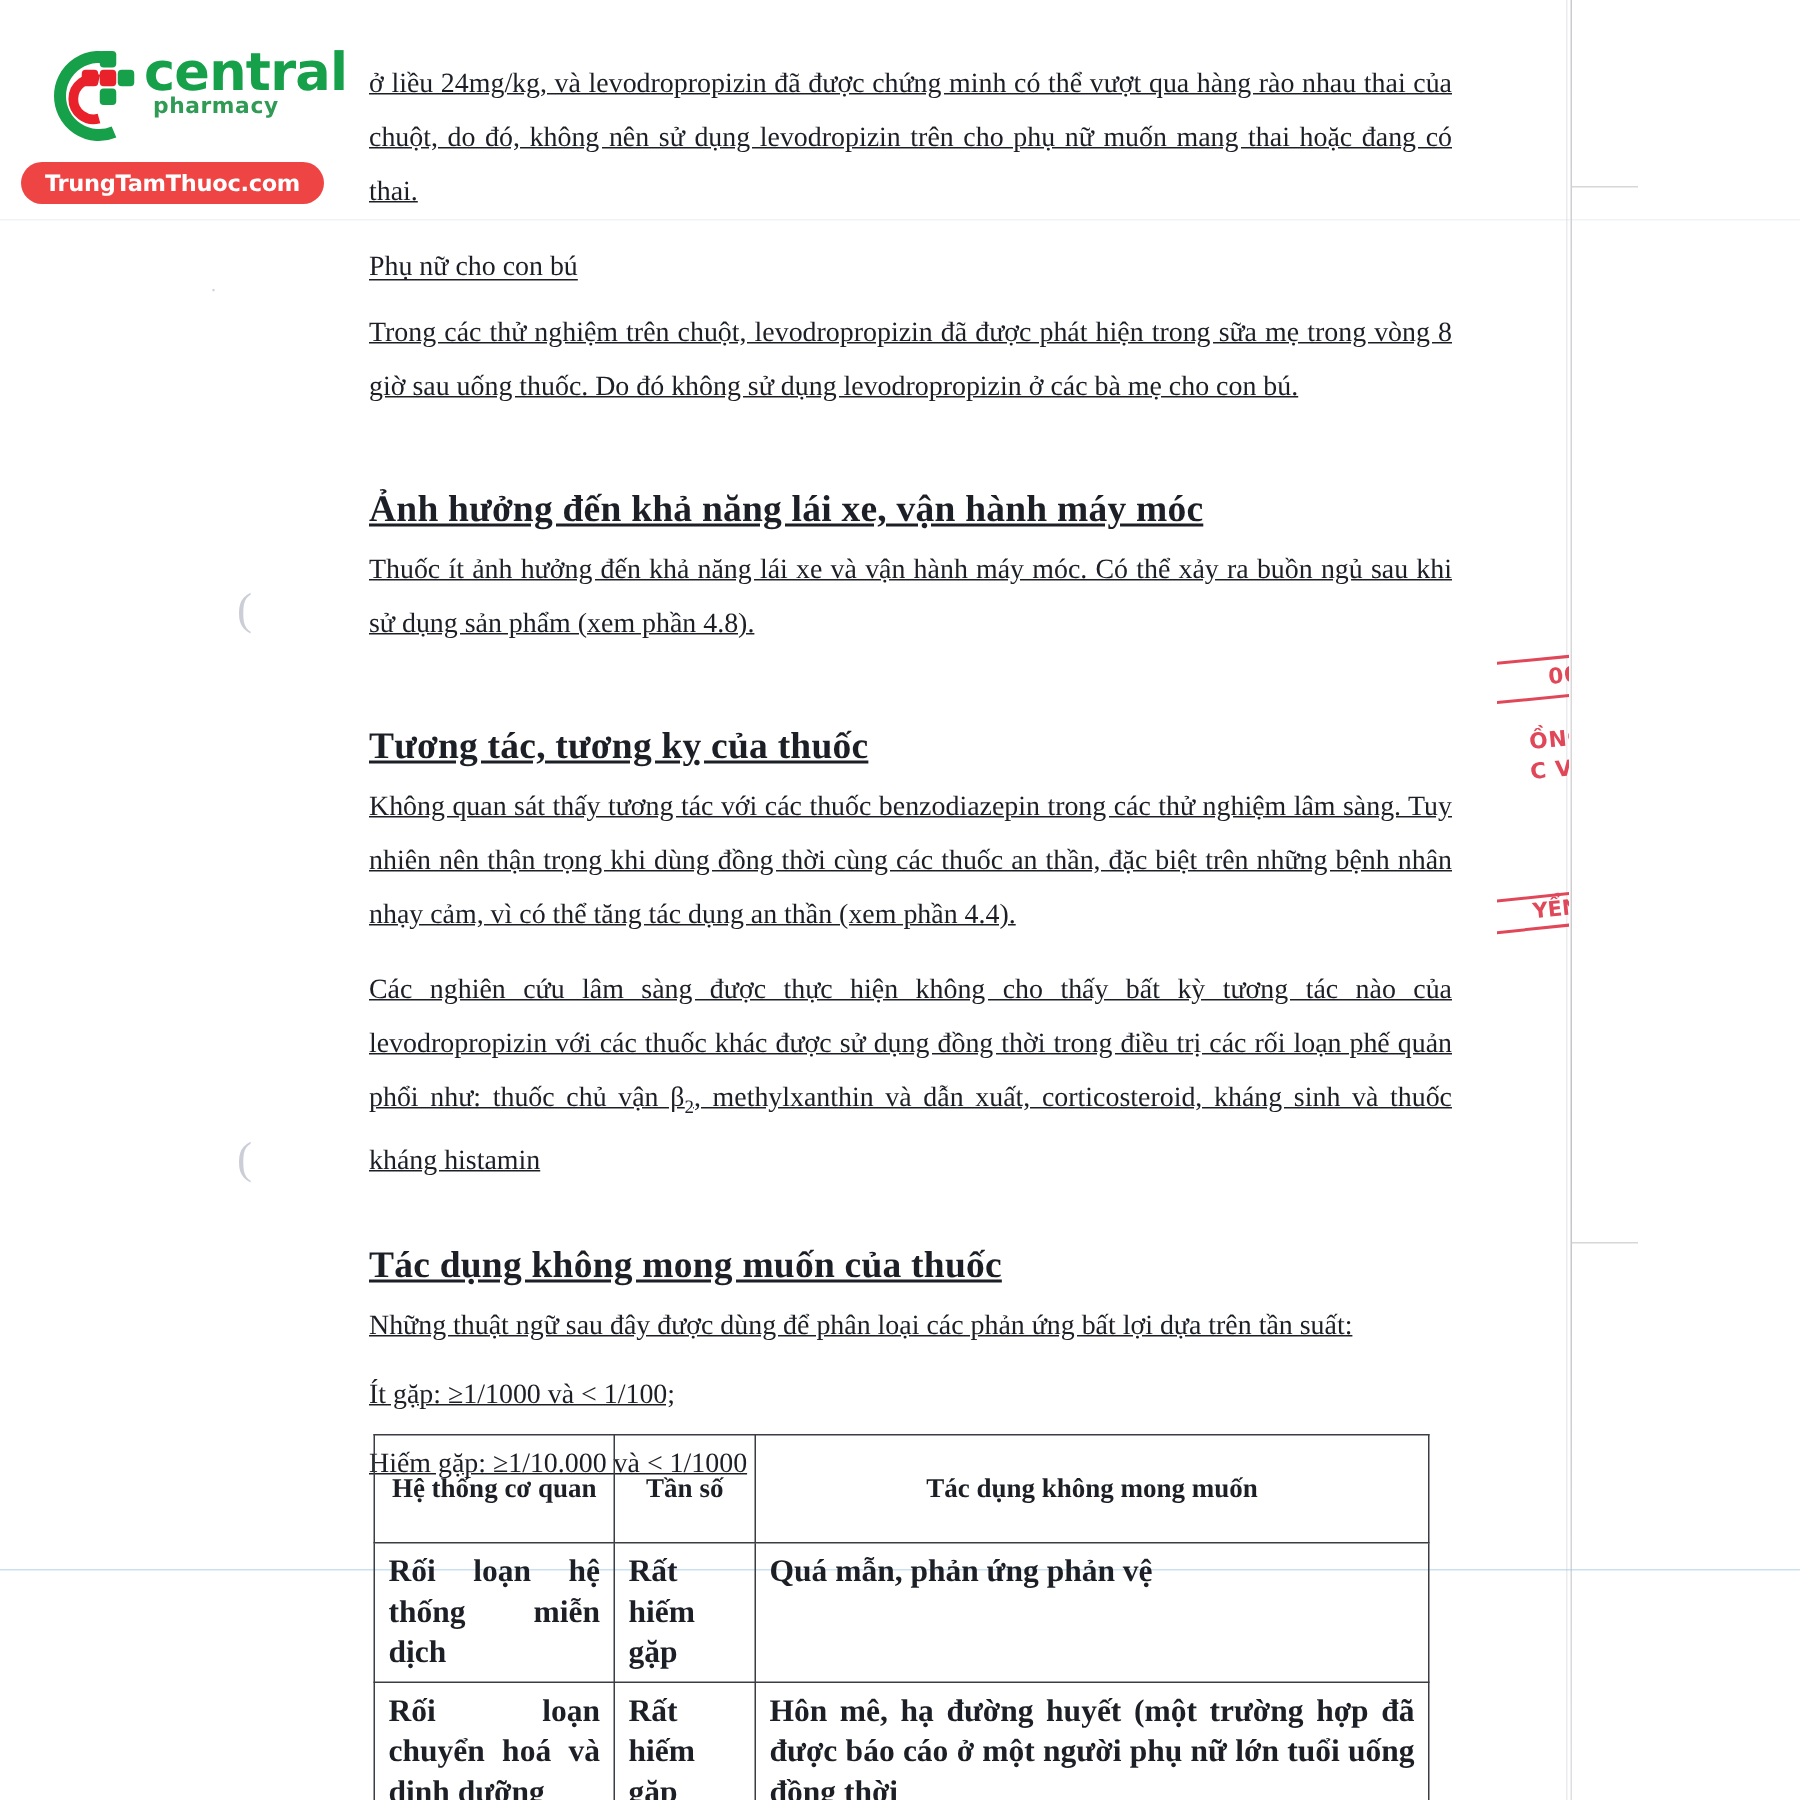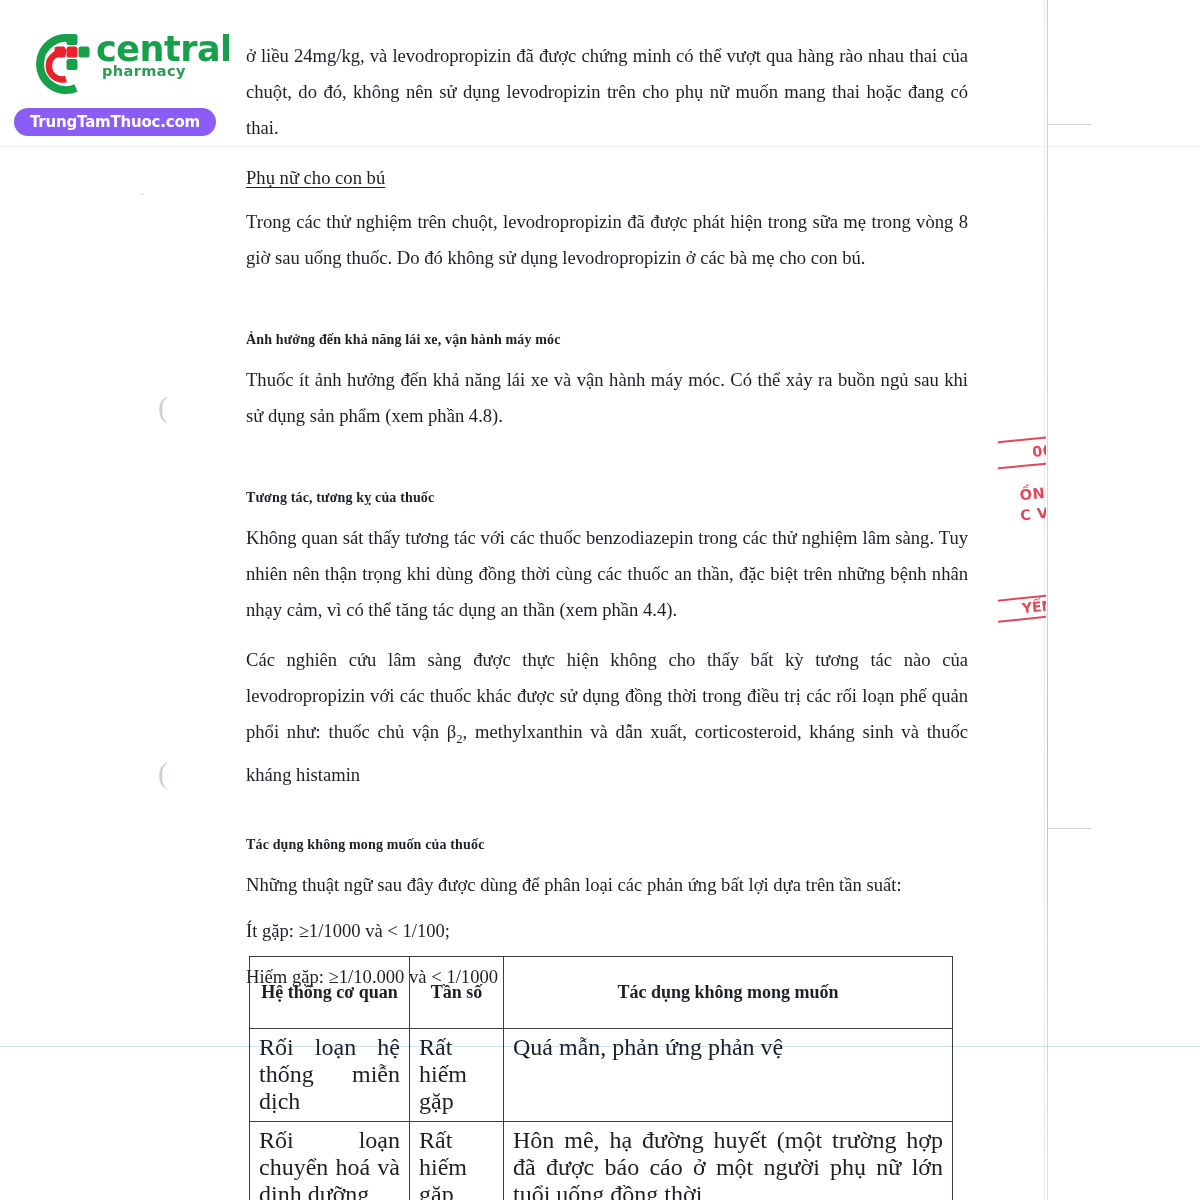--- a/index.html
+++ b/index.html
@@ -84,21 +84,21 @@
     font-family: "DejaVu Sans", sans-serif;
     font-weight: 600;
     font-size: 14.5px;
     color: #2f9b55;
     letter-spacing: .4px;
     line-height: 1;
   }
   .logo-banner {
     position: absolute; left: 0px; top: 82px;
     width: 202px; height: 28px;
-    background: #8b5cf6;
+    background: #ef4444;
     border-radius: 14px;
     display: flex; align-items: center; justify-content: center;
   }
   .logo-banner span {
     font-family: "DejaVu Sans", sans-serif;
     font-weight: 700;
     font-size: 15px;
     color: #ffffff;
     letter-spacing: -0.2px;
   }
@@ -109,25 +109,26 @@
     left: 246px; top: 38px;
     width: 722px;
     color: #1c1f26;
     font-size: 18.6px;
     line-height: 36px;
   }
   #doc p {
     margin: 0 0 0 0;
     text-align: justify;
     text-justify: inter-word;
+    text-decoration: underline;
   }
   .para { margin-bottom: 14px !important; }
   .heading-bold {
     font-weight: 700;
-    font-size: 14px;
+    font-size: 25px;
     margin: 0 0 4px 0 !important;
     letter-spacing: .15px;
     text-align: center;
   }
   .subhead-underline {
     text-decoration: underline;
     text-underline-offset: 3px;
     text-align: left !important;
     margin-bottom: 8px !important;
   }
@@ -143,24 +144,24 @@
     position: absolute;
     left: 249px; top: 956px;
     width: 704px;
     border-collapse: collapse;
     font-family: "Liberation Serif", serif;
     color: #1c1f26;
   }
   #adr-table td, #adr-table th {
     border: 1px solid #3a3d44;
     padding: 5px 9px 6px 9px;
-    font-size: 24px;
+    font-size: 21px;
     line-height: 27px;
     vertical-align: top;
-    font-weight: 400;
+    font-weight: 700;
   }
   #adr-table thead th {
     font-weight: 700;
     text-align: center;
     vertical-align: middle;
     height: 72px;
     font-size: 18px;
   }
   .col-sys { width: 160px; }
   .col-freq { width: 94px; }

